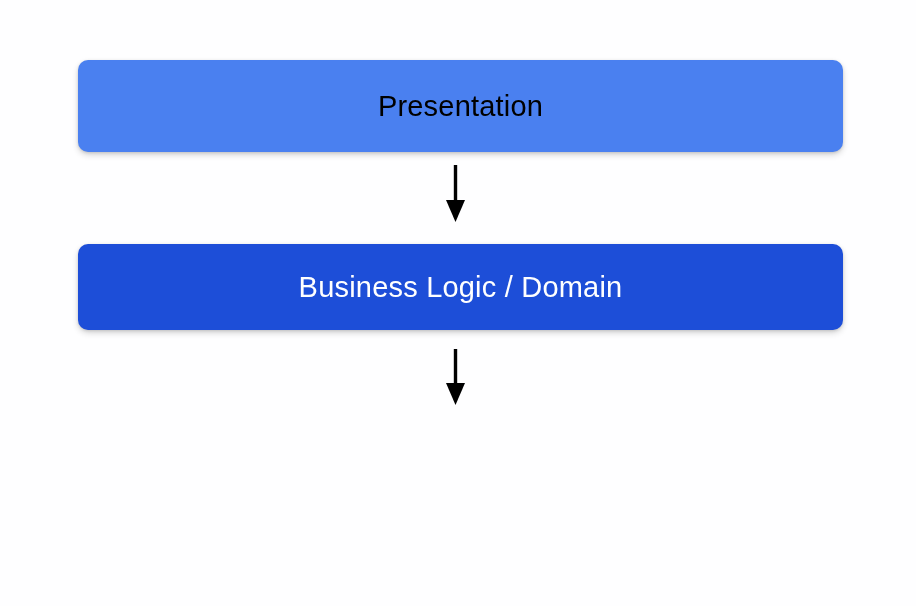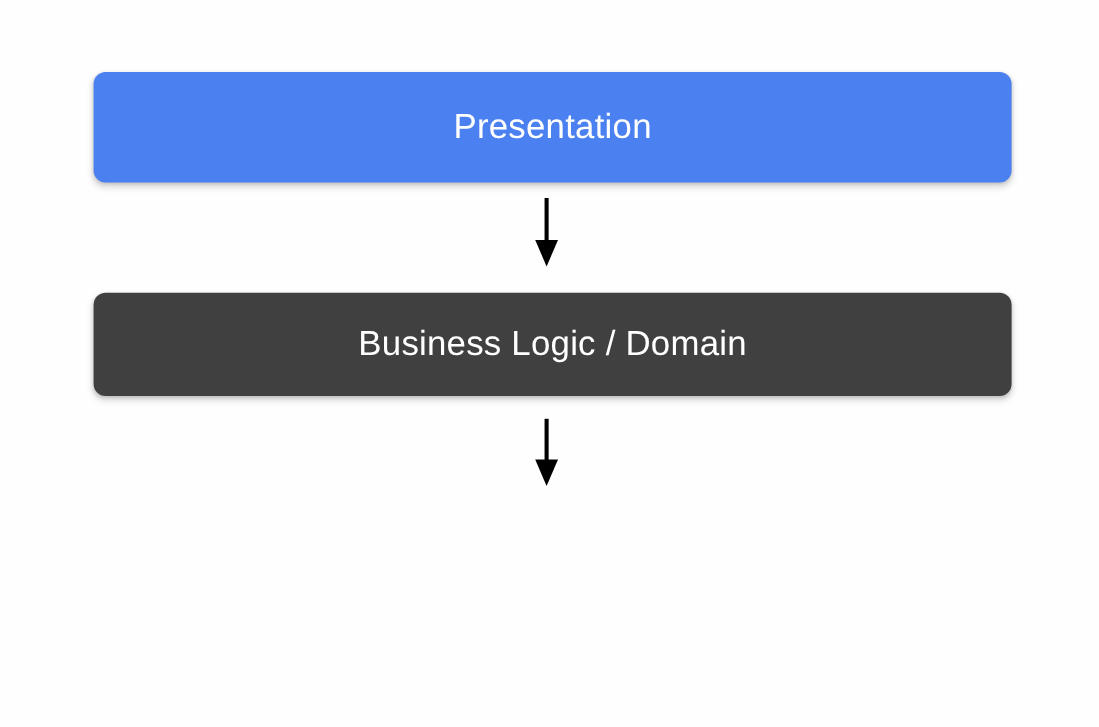--- a/index.html
+++ b/index.html
@@ -87,24 +87,24 @@
     fill: #000000;
     stroke: none;
   }
 </style>
 </head>
 <body style="background: rgb(254, 254, 255);">
 
 <div id="diagram-canvas" style="background: rgb(254, 254, 255);">
 
   <div class="layer-box" id="layer-box-presentation" style="background-color: rgb(74, 128, 240);">
-    <span class="layer-label" style="color: #ffffff;">Presentation</span>
+    <span class="layer-label" style="color: #000000;">Presentation</span>
   </div>
 
-  <div class="layer-box" id="layer-box-business" style="background-color: #404040;">
+  <div class="layer-box" id="layer-box-business" style="background-color: #1d4ed8;">
     <span class="layer-label" style="color: rgb(255, 255, 255);">Business Logic / Domain</span>
   </div>
 
 
   <svg class="flow-arrow" viewBox="0 0 916 606">
 
     <g>
       <line class="arrow-line" id="arrow1-line" x1="455.5" y1="165" x2="455.5" y2="202" style="stroke: rgb(0, 0, 0);"></line>
       <polygon class="arrow-head" id="arrow1-head" points="446,200 465,200 455.5,222" style="fill: rgb(0, 0, 0);"></polygon>
     </g>

